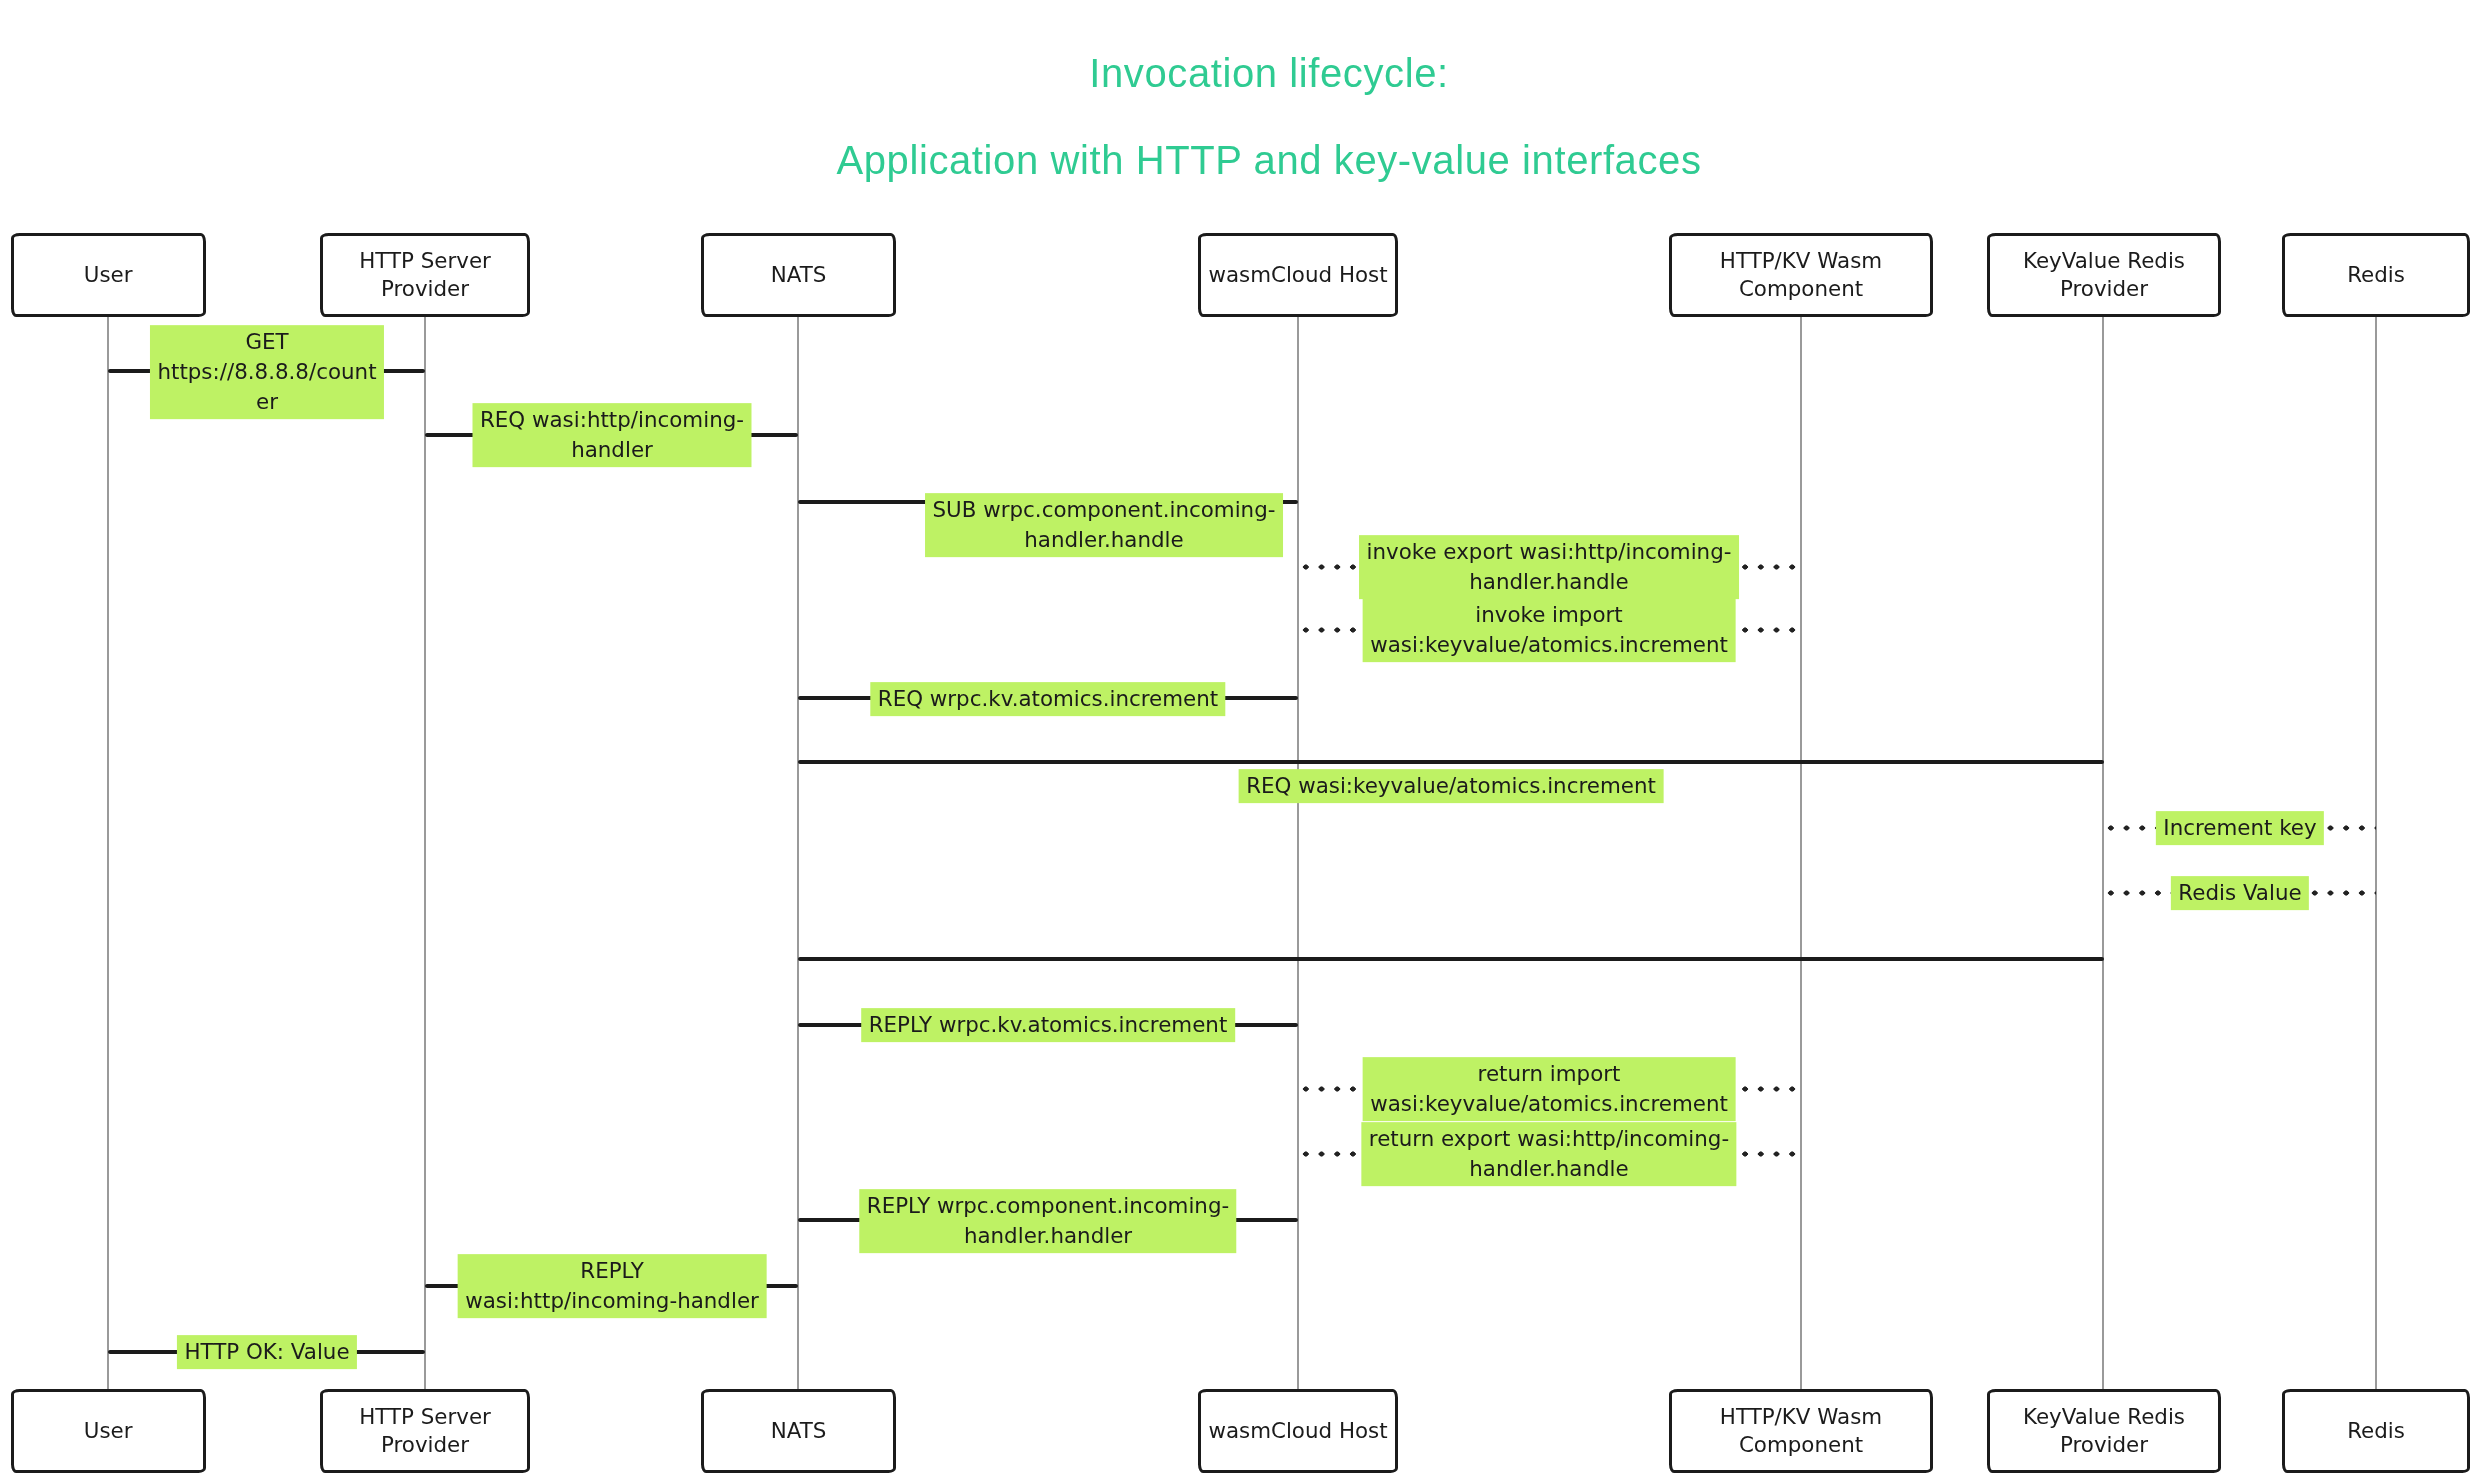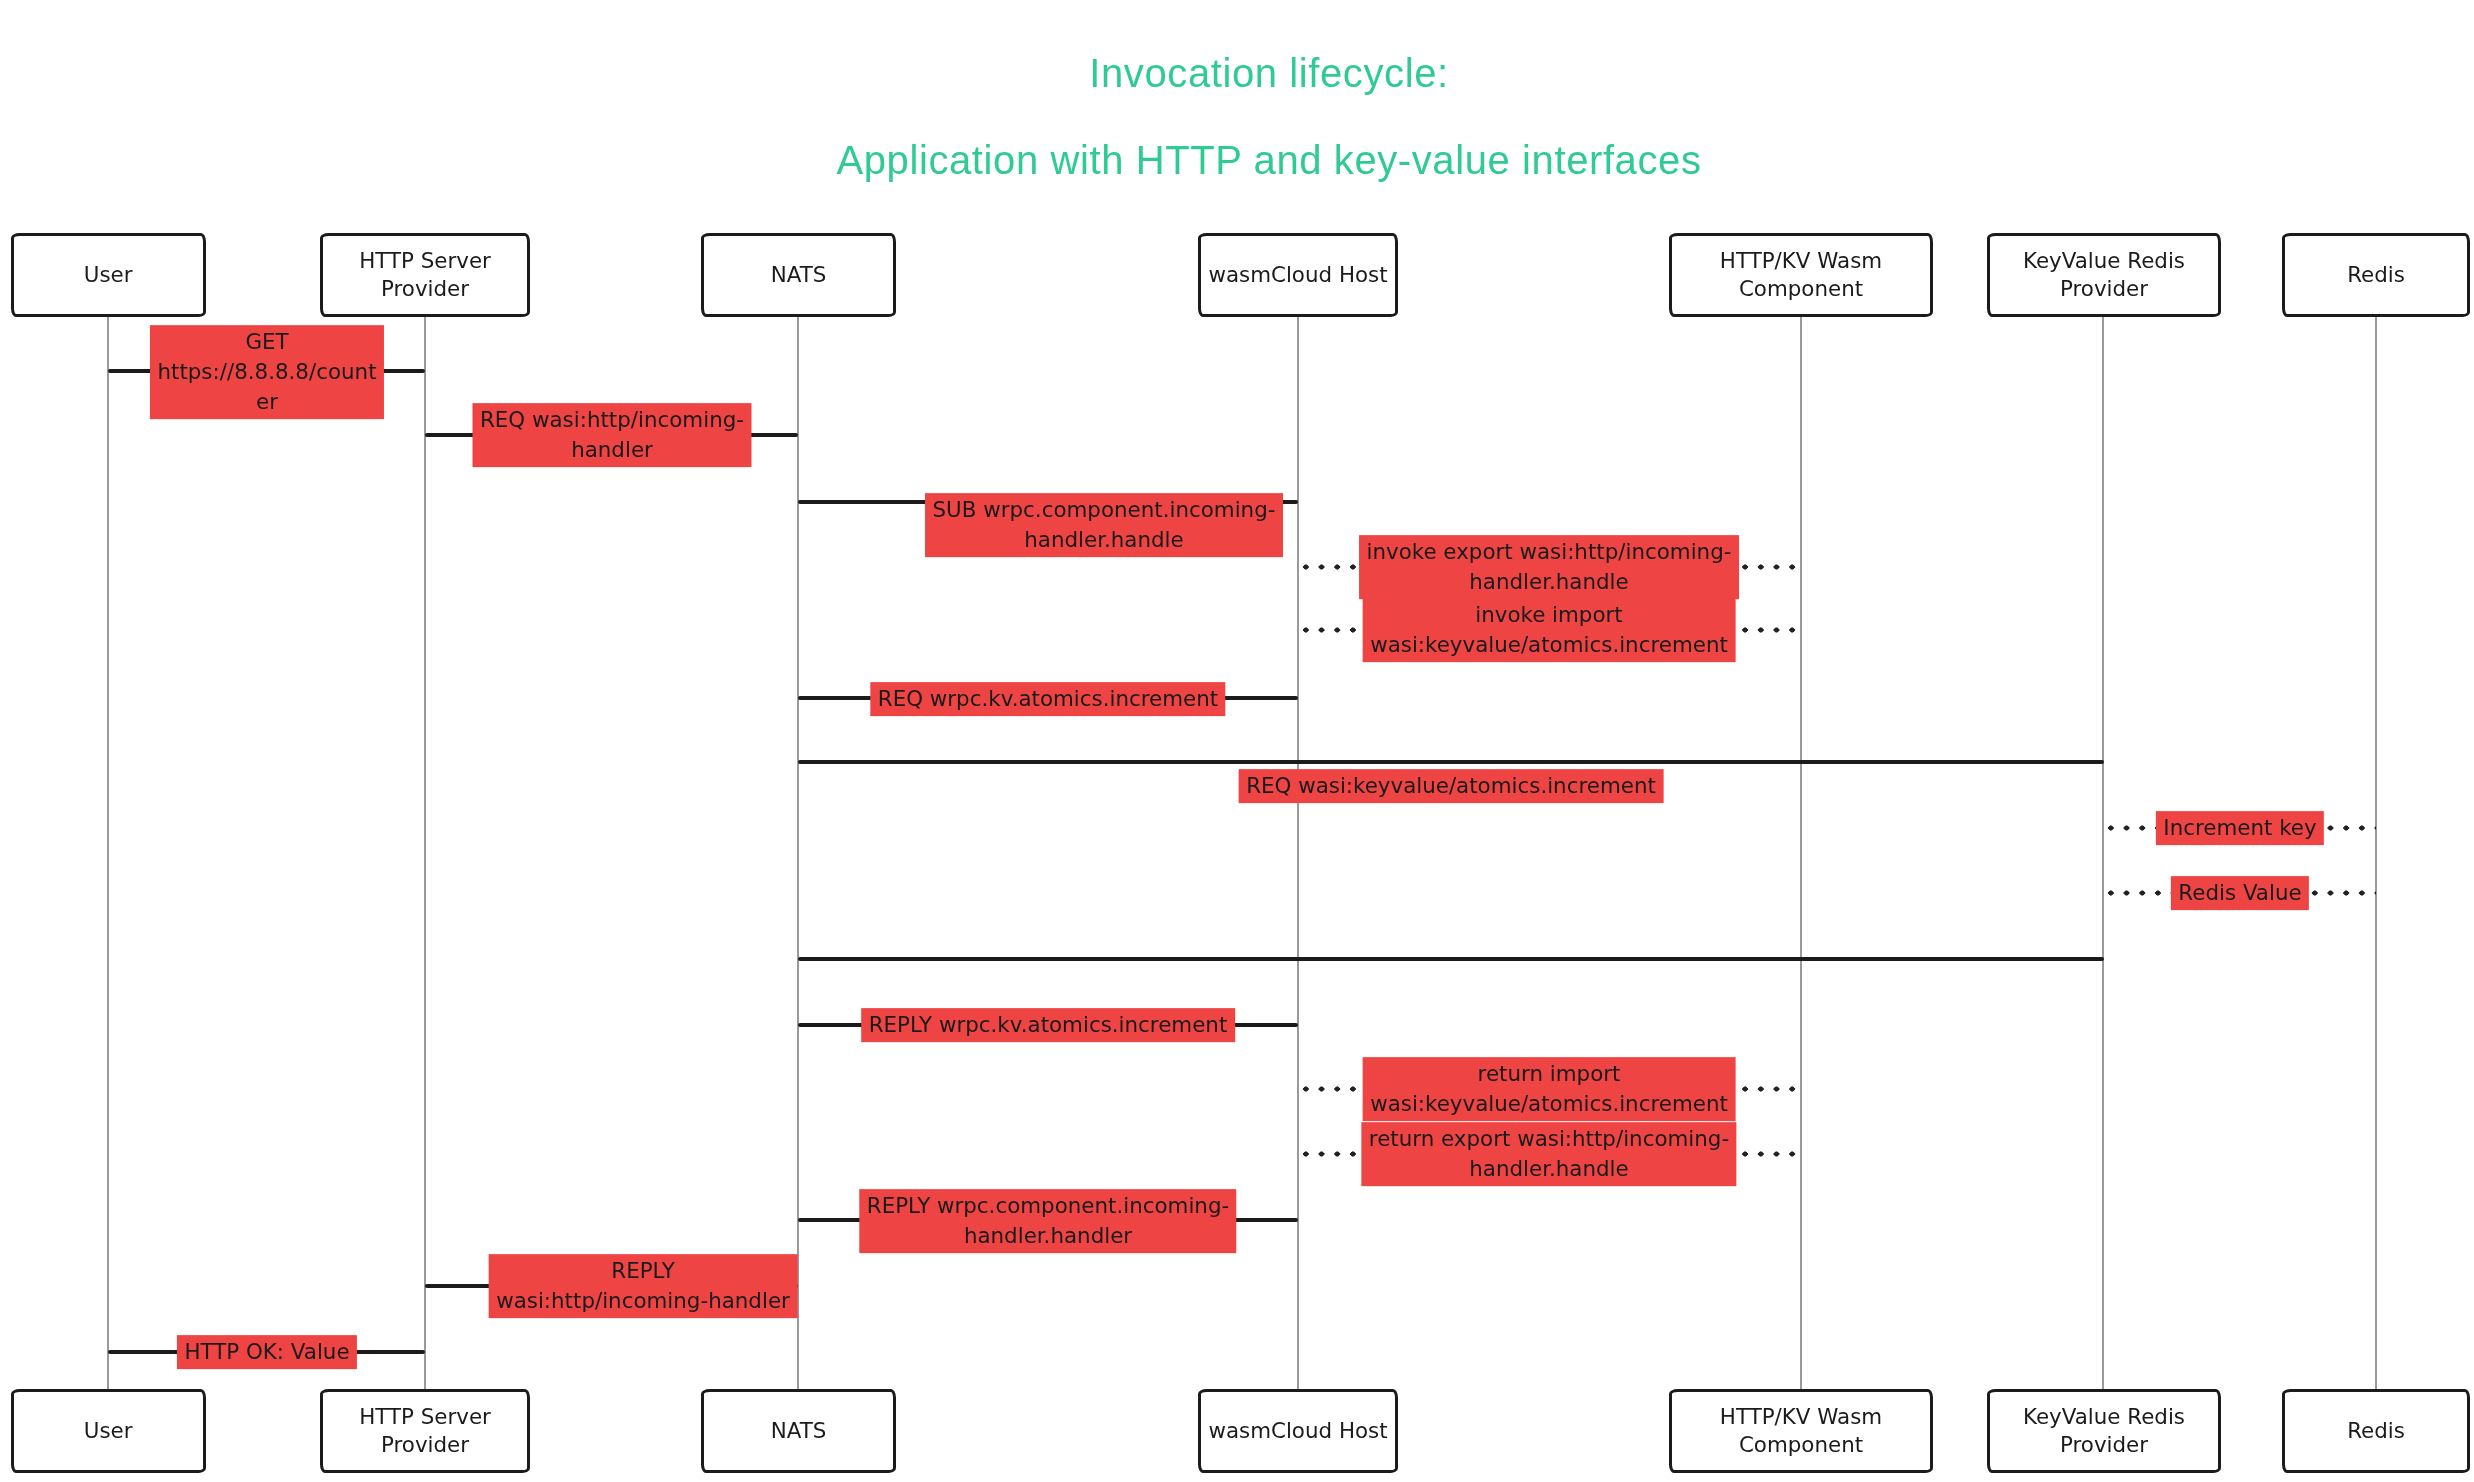--- a/index.html
+++ b/index.html
@@ -68,21 +68,21 @@
     background-position: left center;
   }
   .msg-label {
     position: absolute;
     transform: translate(-50%, -50%);
     z-index: 3;
     width: max-content;
   }
   .msg-label-text {
     display: inline-block;
-    background: #ef4444;
+    background: #bef264;
     padding: 1.9px 7.5px;
     font-size: 21.4px;
     line-height: 1.4;
     text-align: center;
     white-space: pre-line;
   }
 </style>
 </head>
 <body>
 
@@ -128,21 +128,21 @@
     <div class="msg-line dotted" style="left: 1298px; width: 503px; top: 1086px;"></div>
     <div class="msg-label" style="left: 1549px; top: 1089px;"><span class="msg-label-text">return import
 wasi:keyvalue/atomics.increment</span></div>
     <div class="msg-line dotted" style="left: 1298px; width: 503px; top: 1151px;"></div>
     <div class="msg-label" style="left: 1549px; top: 1154px;"><span class="msg-label-text">return export wasi:http/incoming-
 handler.handle</span></div>
     <div class="msg-line solid" style="left: 798px; width: 500px; top: 1218px;"></div>
     <div class="msg-label" style="left: 1048px; top: 1221px;"><span class="msg-label-text">REPLY wrpc.component.incoming-
 handler.handler</span></div>
     <div class="msg-line solid" style="left: 425px; width: 373px; top: 1284px;"></div>
-    <div class="msg-label" style="left: 643px; top: 1286px;"><span class="msg-label-text">REPLY
+    <div class="msg-label" style="left: 612px; top: 1286px;"><span class="msg-label-text">REPLY
 wasi:http/incoming-handler</span></div>
     <div class="msg-line solid" style="left: 108px; width: 317px; top: 1350px;"></div>
     <div class="msg-label" style="left: 267px; top: 1352px;"><span class="msg-label-text">HTTP OK: Value</span></div>
     <div class="actor-box" style="left: 10.7px; top: 233px; width: 195px;">
       <span style="white-space: pre-line;">User</span>
     </div>
     <div class="actor-box" style="left: 10.7px; top: 1389px; width: 195px;">
       <span style="white-space: pre-line;">User</span>
     </div>
     <div class="actor-box" style="left: 320px; top: 233px; width: 210px;">

